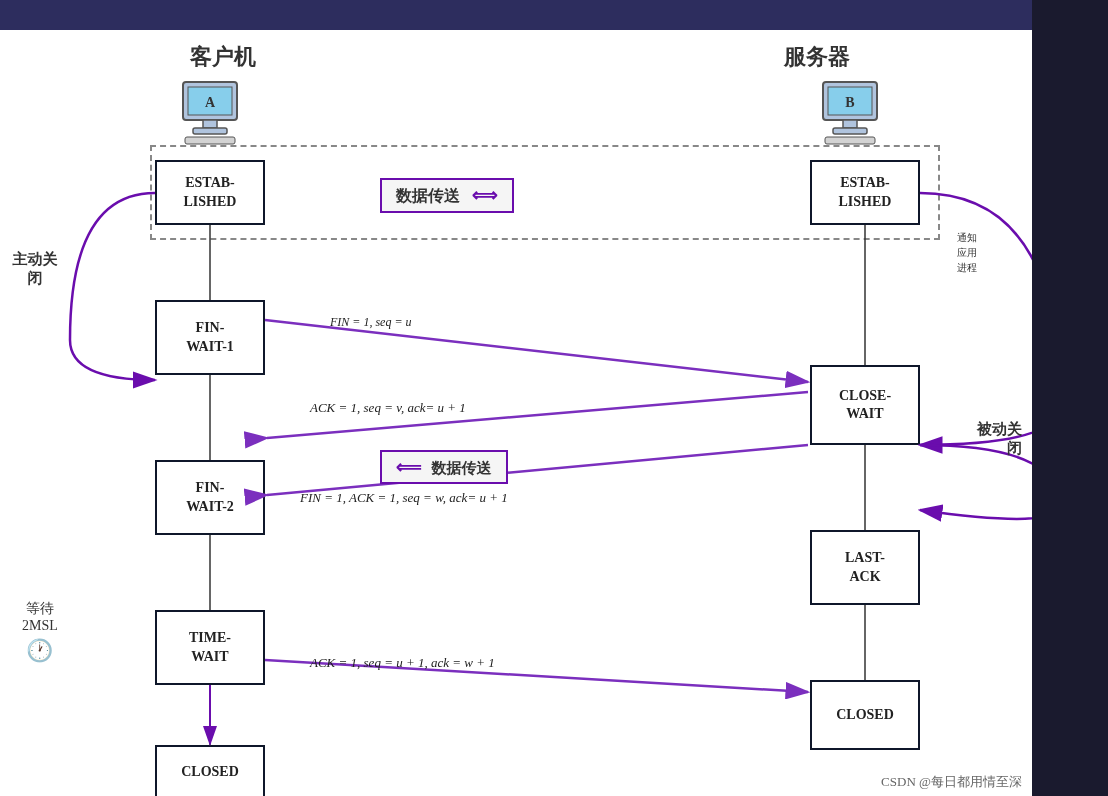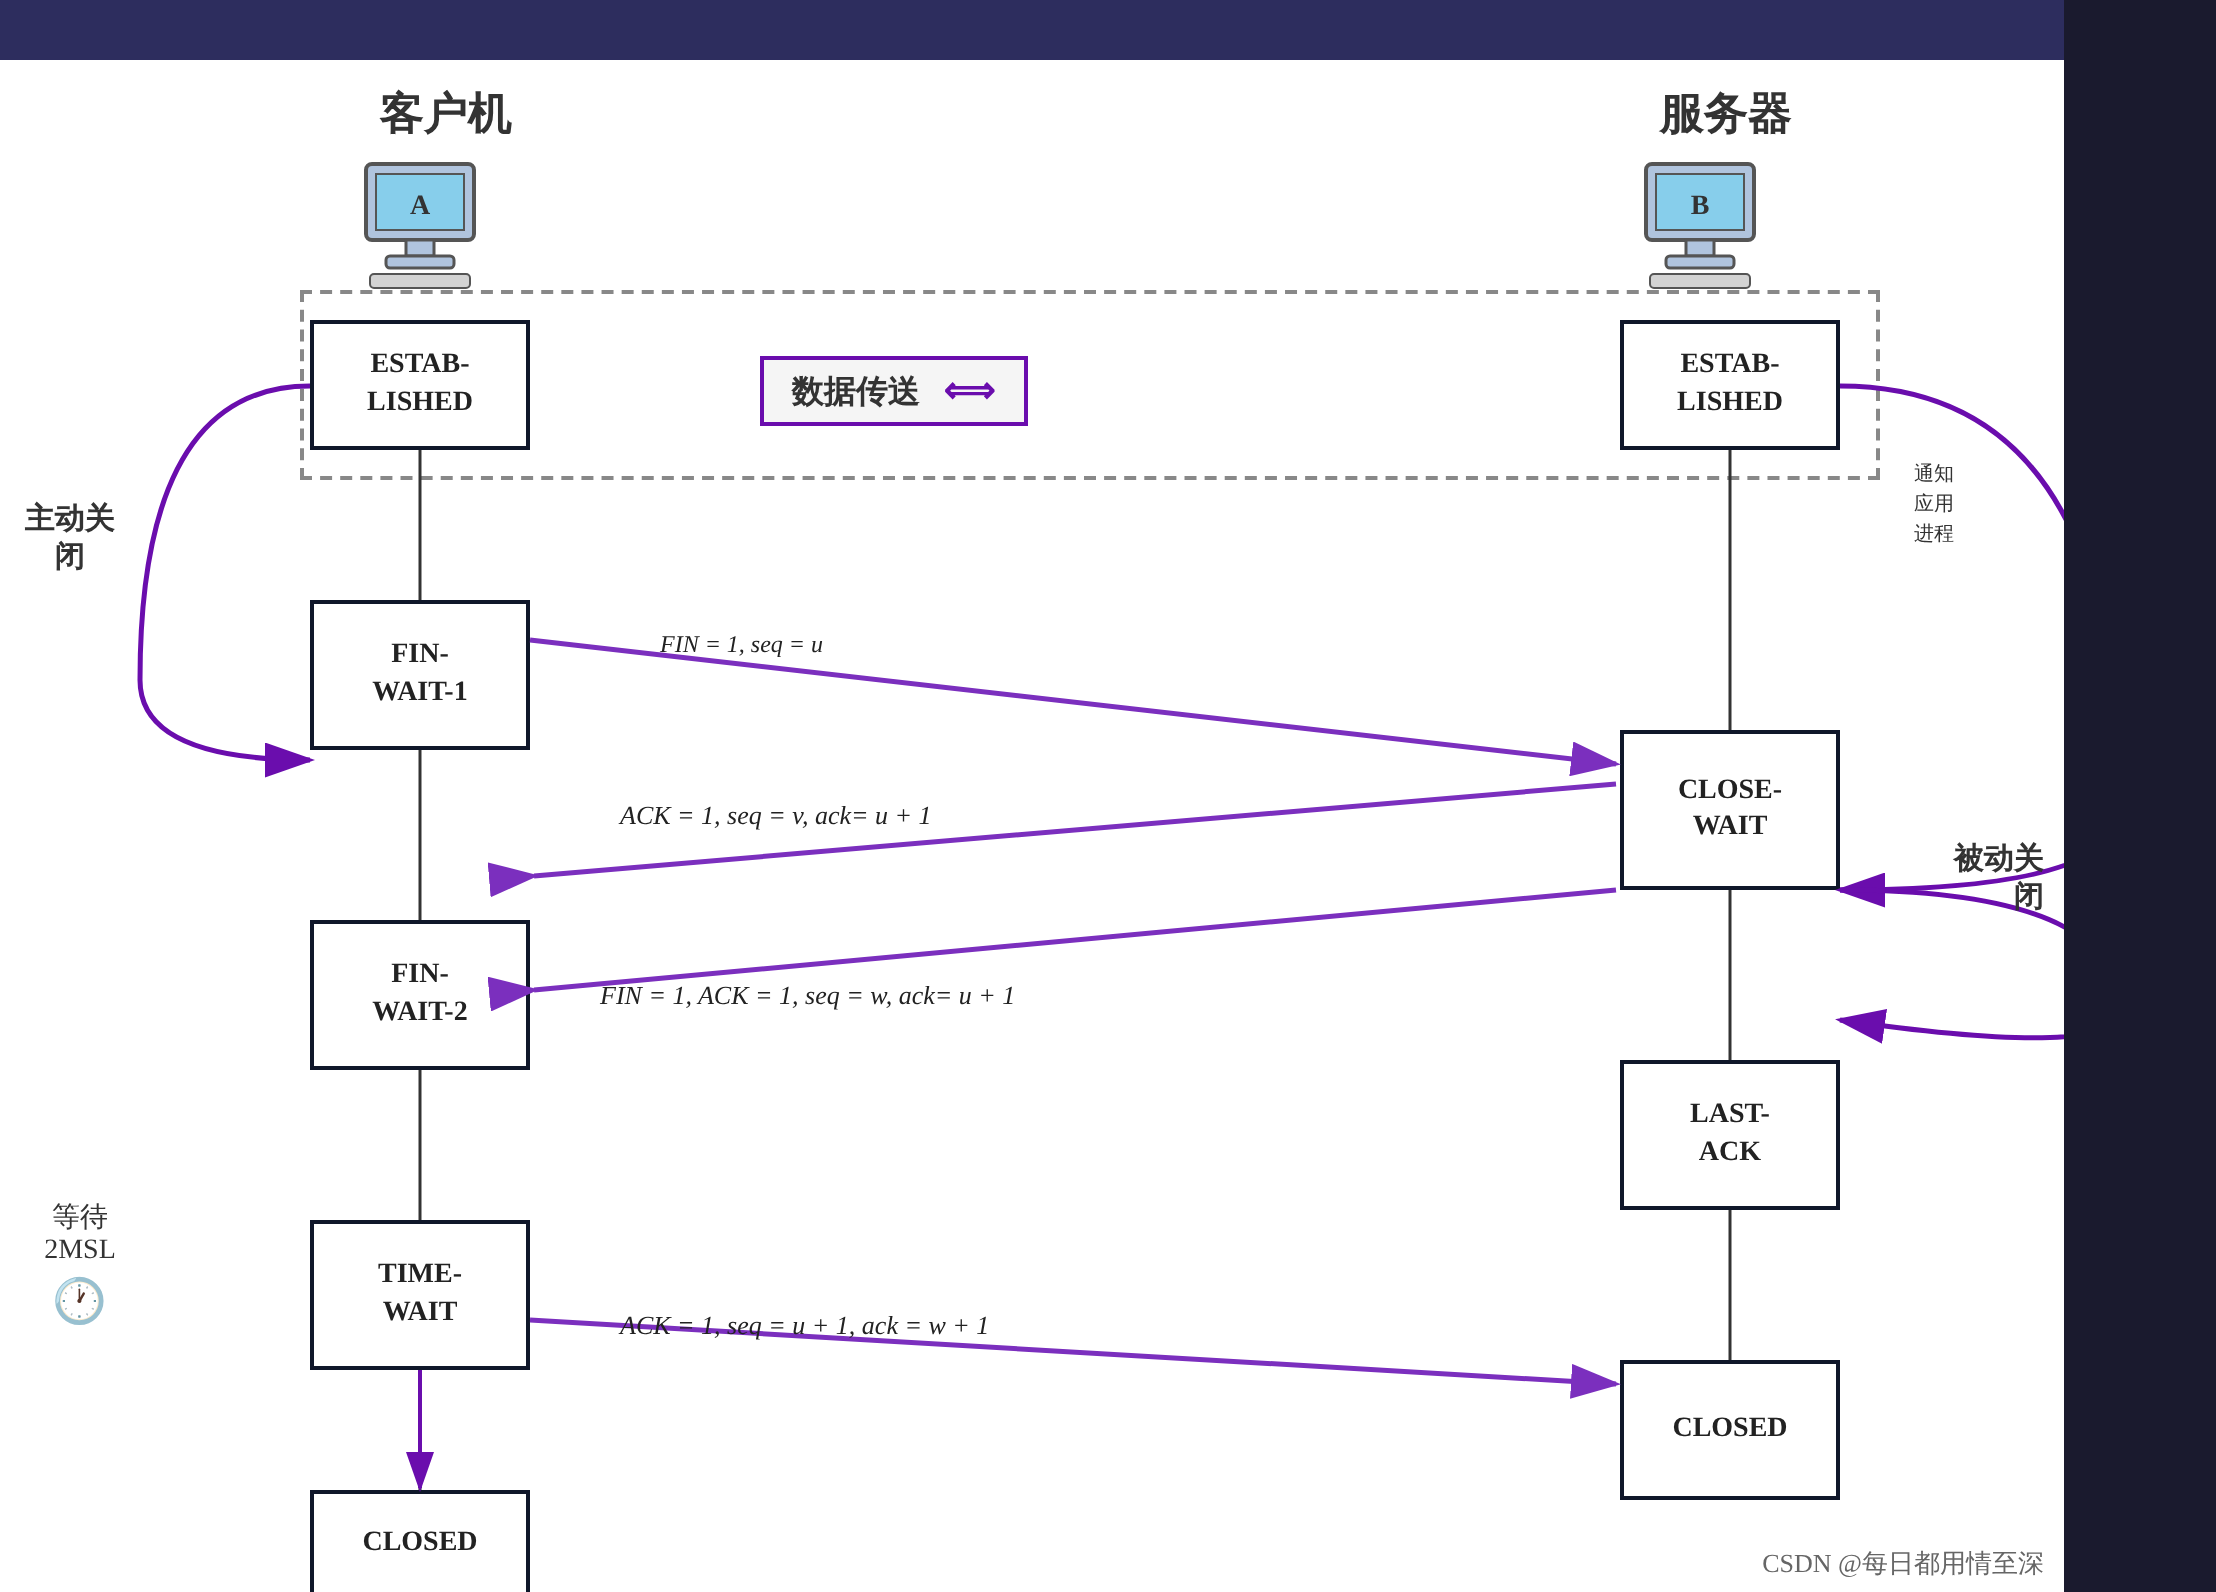--- a/index.html
+++ b/index.html
@@ -44,21 +44,21 @@
       left: 190px;
       font-size: 22px;
       font-weight: bold;
       color: #333;
       text-align: center;
     }
     
     .server-label {
       position: absolute;
       top: 12px;
-      left: 830px;
+      left: 784px;
       font-size: 22px;
       font-weight: bold;
       color: #333;
       text-align: center;
     }
     
     .computer-client {
       position: absolute;
       top: 50px;
       left: 175px;
@@ -275,20 +275,24 @@
 
       <path d="M 920 163 Q 1060 163 1060 375 Q 1060 415 920 415" fill="none" stroke="#6a0dad" stroke-width="2.5" marker-end="url(#arrowhead-purple)"></path>
 
       <path d="M 155 163 Q 70 163 70 310 Q 70 350 155 350" fill="none" stroke="#6a0dad" stroke-width="2.5" marker-end="url(#arrowhead-purple)"></path>
 
       <path d="M 920 415 Q 1060 415 1060 475 Q 1060 500 920 480" fill="none" stroke="#6a0dad" stroke-width="2.5" marker-end="url(#arrowhead-purple)"></path>
 
       <line x1="210" y1="655" x2="210" y2="714" stroke="#6a0dad" stroke-width="2" marker-end="url(#arrowhead-purple)"></line>
     </svg>
 
+    <div class="data-transfer-box" style="left: 380px; top: 420px; font-size:15px; border-color:#6a0dad;">
+      <span style="color:#6a0dad; font-size:18px; margin-right:6px;">⟸</span>
+      <span>数据传送</span>
+    </div>
 
     <div style="position:absolute; left:330px; top:285px; font-size:12px; color:#222; font-style:italic;">
       <span>FIN = 1, seq = u</span>
     </div>
 
     <div style="position:absolute; left:310px; top:370px; font-size:13px; color:#222; font-style:italic;">
       <span>ACK = 1, seq = v, ack= u + 1</span>
     </div>
 
     <div style="position:absolute; left:300px; top:460px; font-size:13px; color:#222; font-style:italic;">

